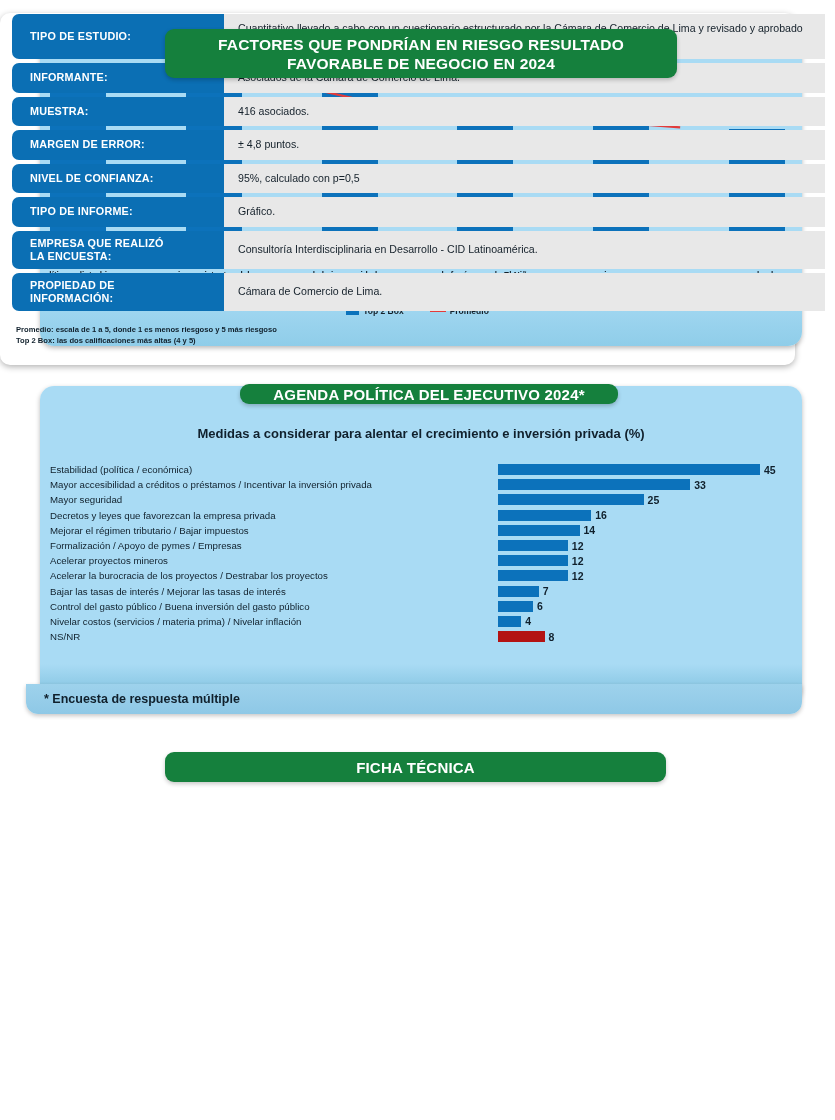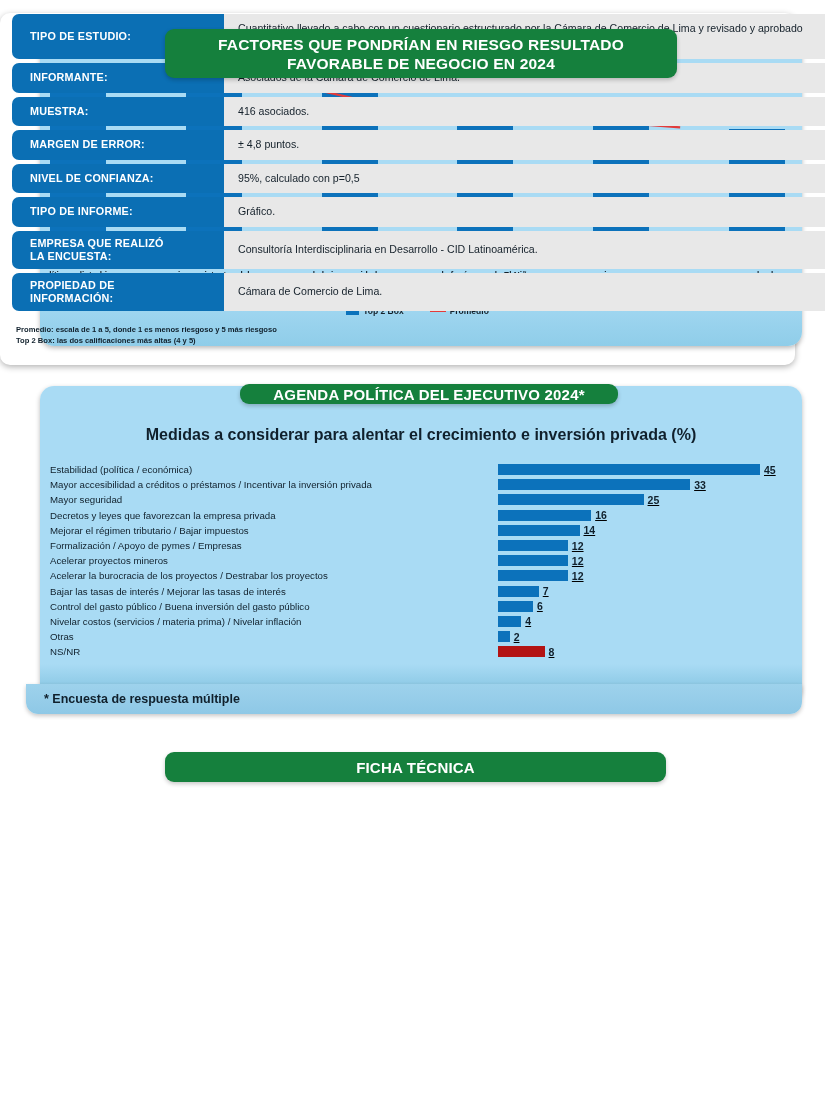--- a/index.html
+++ b/index.html
@@ -67,27 +67,27 @@
   .sw-line { width: 16px; height: 2px; background: #e33b3b; display: inline-block; }
 
   .notes1 { position: absolute; left: 16px; top: 300px;
             font-size: 7.6px; font-weight: bold; color: #10202c; line-height: 11px; }
 
   
   #panel2 { left: 40px; top: 386px; width: 762px; height: 316px;
             background: linear-gradient(180deg,#a9dbf4 0%, #a9dbf4 88%, #79bddb 100%); }
   #banner2 { left: 240px; top: 368px; width: 378px; height: 20px; font-size: 15px; }
   .sub2 { position: absolute; left: 0; right: 0; top: 40px; text-align: center;
-          font-size: 16px; font-weight: bold; color: #10202c; }
+          font-size: 13px; font-weight: bold; color: #10202c; }
 
   .hbars { position: absolute; left: 10px; top: 76px; right: 14px; }
   .hrow { display: flex; align-items: center; height: 15.2px; }
   .hlabel { width: 448px; padding-right: 9px;
             font-size: 9.7px; color: #10202c; white-space: nowrap; }
-  .htrack { flex: 1; display: flex; align-items: center; height: 100%; text-decoration: underline; }
+  .htrack { flex: 1; display: flex; align-items: center; height: 100%; }
   .hbar { height: 11px; background: #0c72bb; }
   .hbar.alt { background: #b31313; }
   .hval { font-size: 10.5px; font-weight: bold; color: #10202c; margin-left: 4px; }
 
   .foot2 { position: absolute; left: 26px; top: 684px; width: 776px; height: 30px;
            background: linear-gradient(180deg,#9ed2ec 0%, #8ec8e6 100%);
            border-radius: 0 0 12px 12px;
            display: flex; align-items: center; padding-left: 18px;
            font-size: 12.5px; font-weight: bold; color: #10202c;
            box-shadow: 0 2px 4px rgba(0,0,0,.22); }
@@ -285,27 +285,20 @@
         </div>
       </div>
       <div class="hrow">
         <div class="hlabel">Nivelar costos (servicios / materia prima) / Nivelar inflación</div>
         <div class="htrack">
           <div class="hbar" style="width: 23.2889px;"></div>
           <div class="hval">4</div>
         </div>
       </div>
       <div class="hrow">
-        <div class="hlabel">Otras</div>
-        <div class="htrack">
-          <div class="hbar" style="width: 11.6444px;"></div>
-          <div class="hval">2</div>
-        </div>
-      </div>
-      <div class="hrow">
         <div class="hlabel">NS/NR</div>
         <div class="htrack">
           <div class="hbar alt" style="width: 46.5778px;"></div>
           <div class="hval">8</div>
         </div>
       </div>
     </div>
 </div>
 <div class="banner" id="banner2">AGENDA POLÍTICA DEL EJECUTIVO 2024*</div>
 <div class="foot2">*  Encuesta de respuesta múltiple</div>

